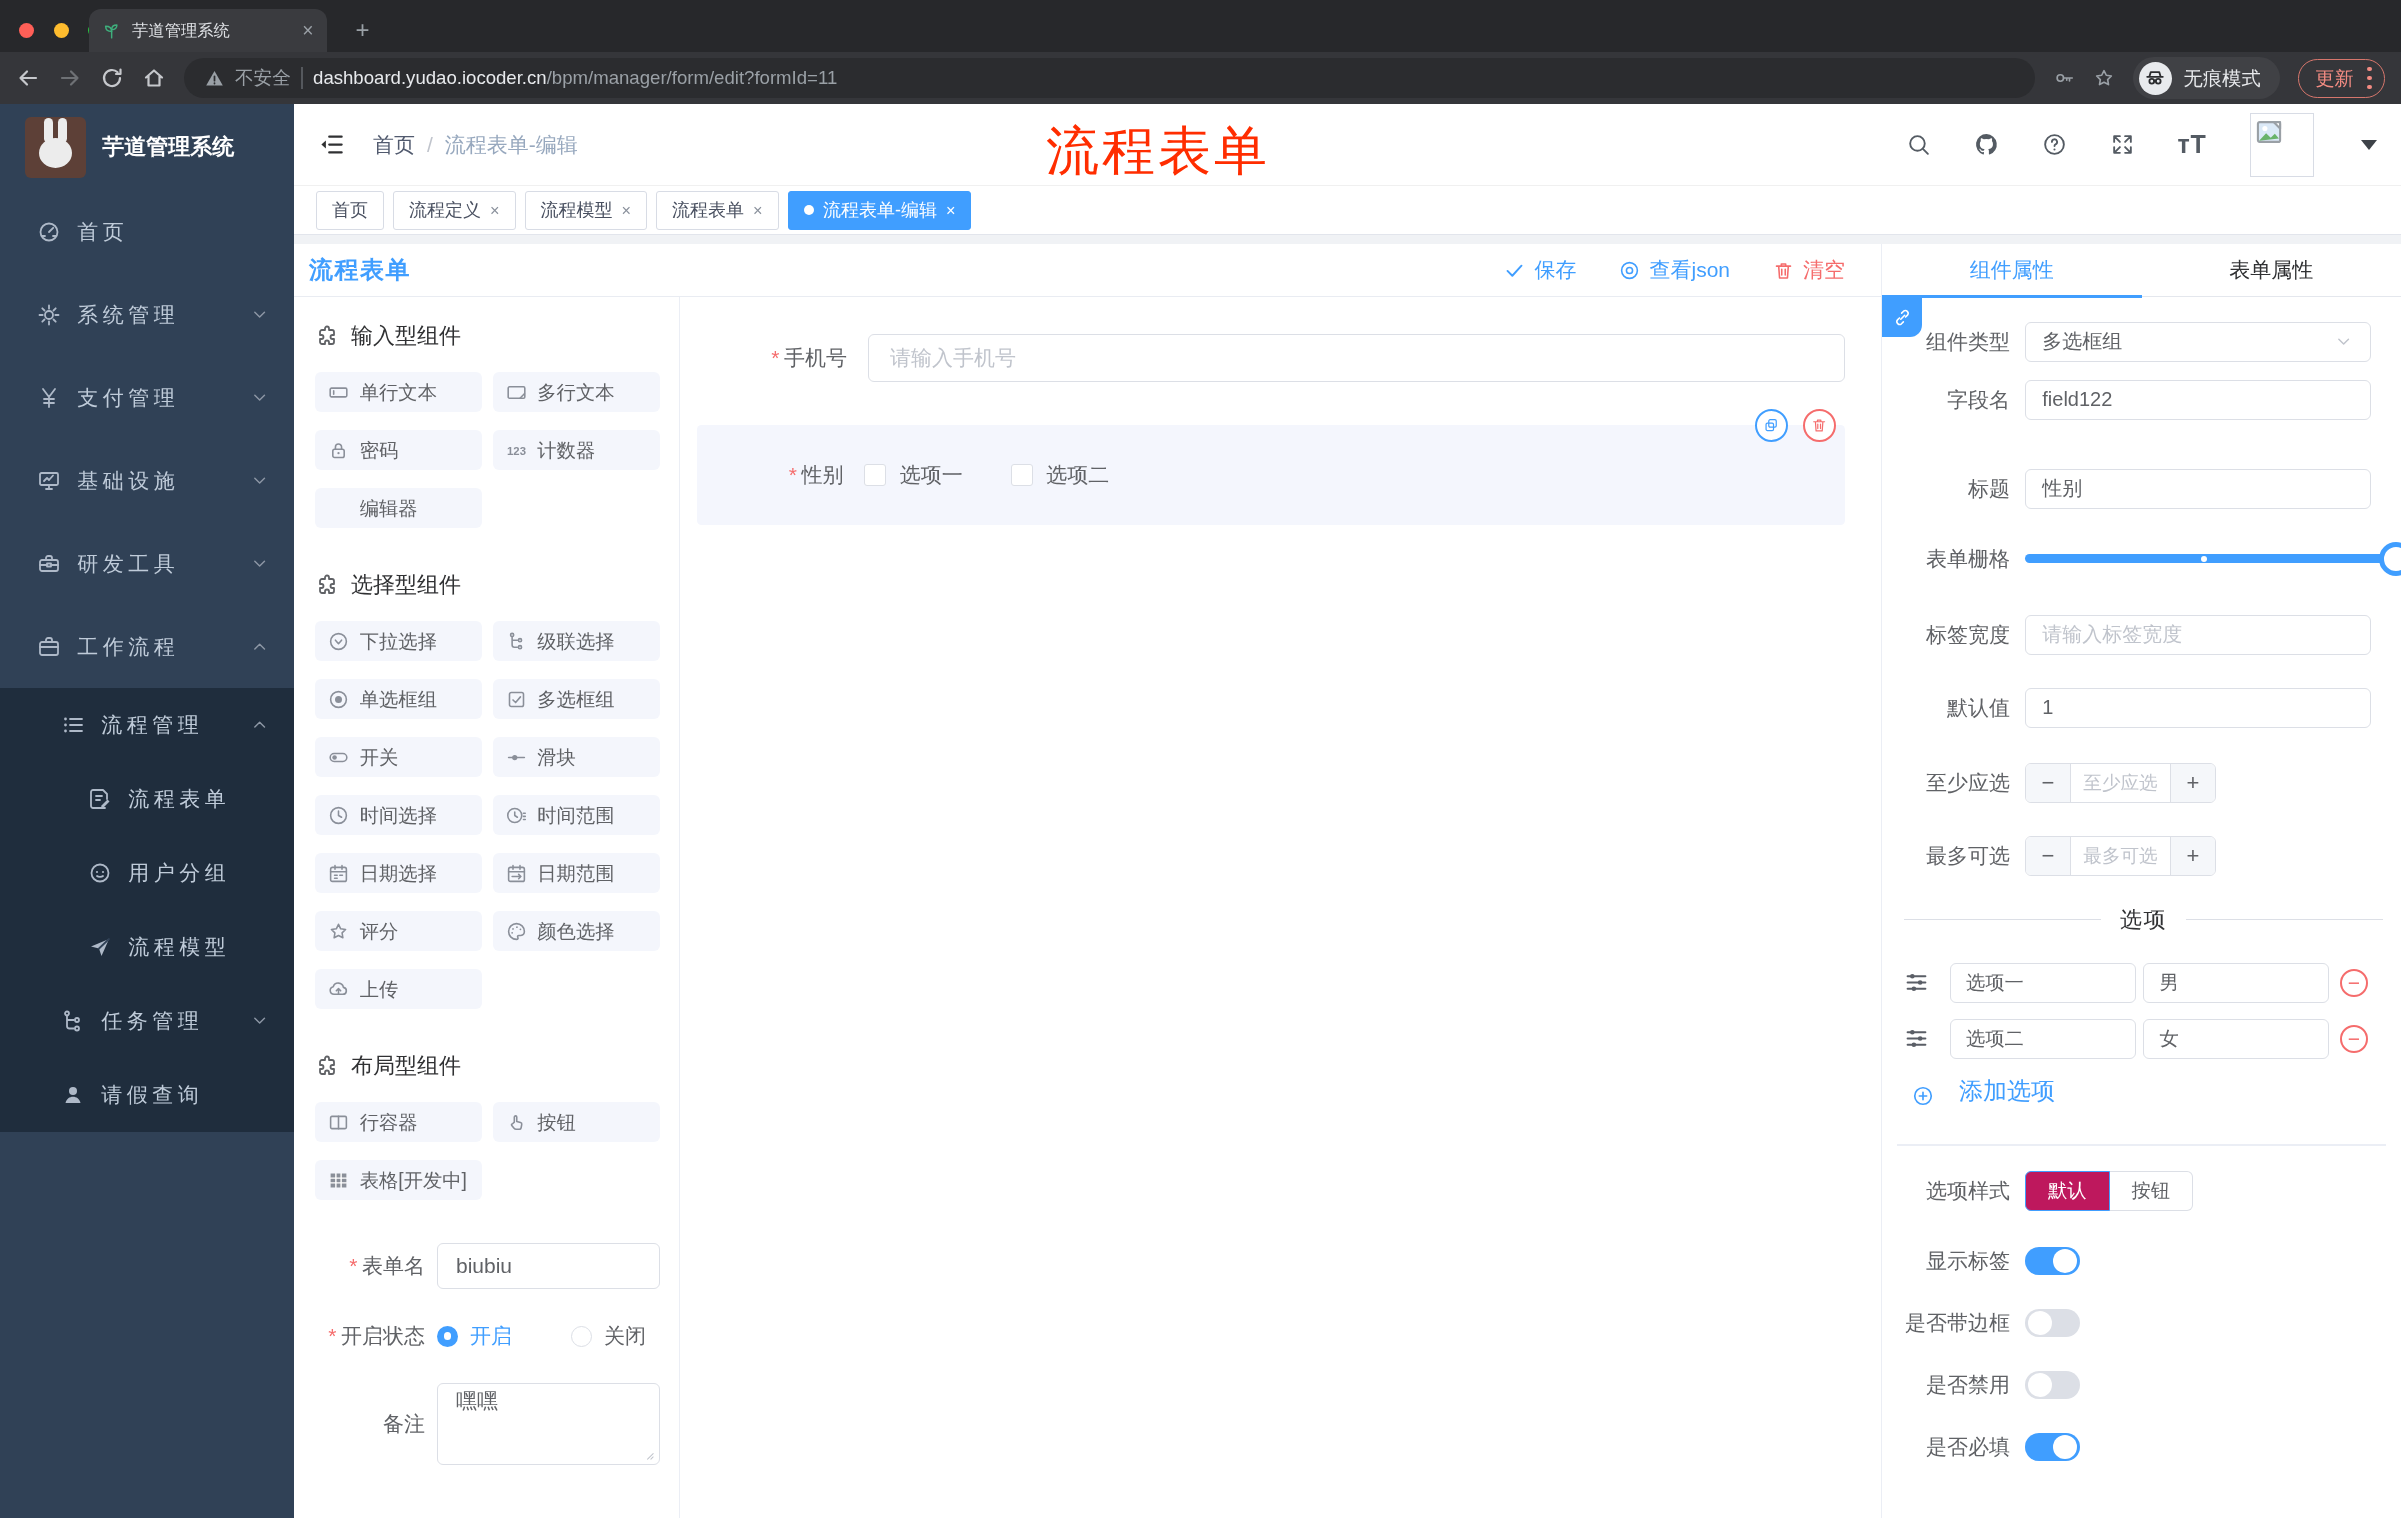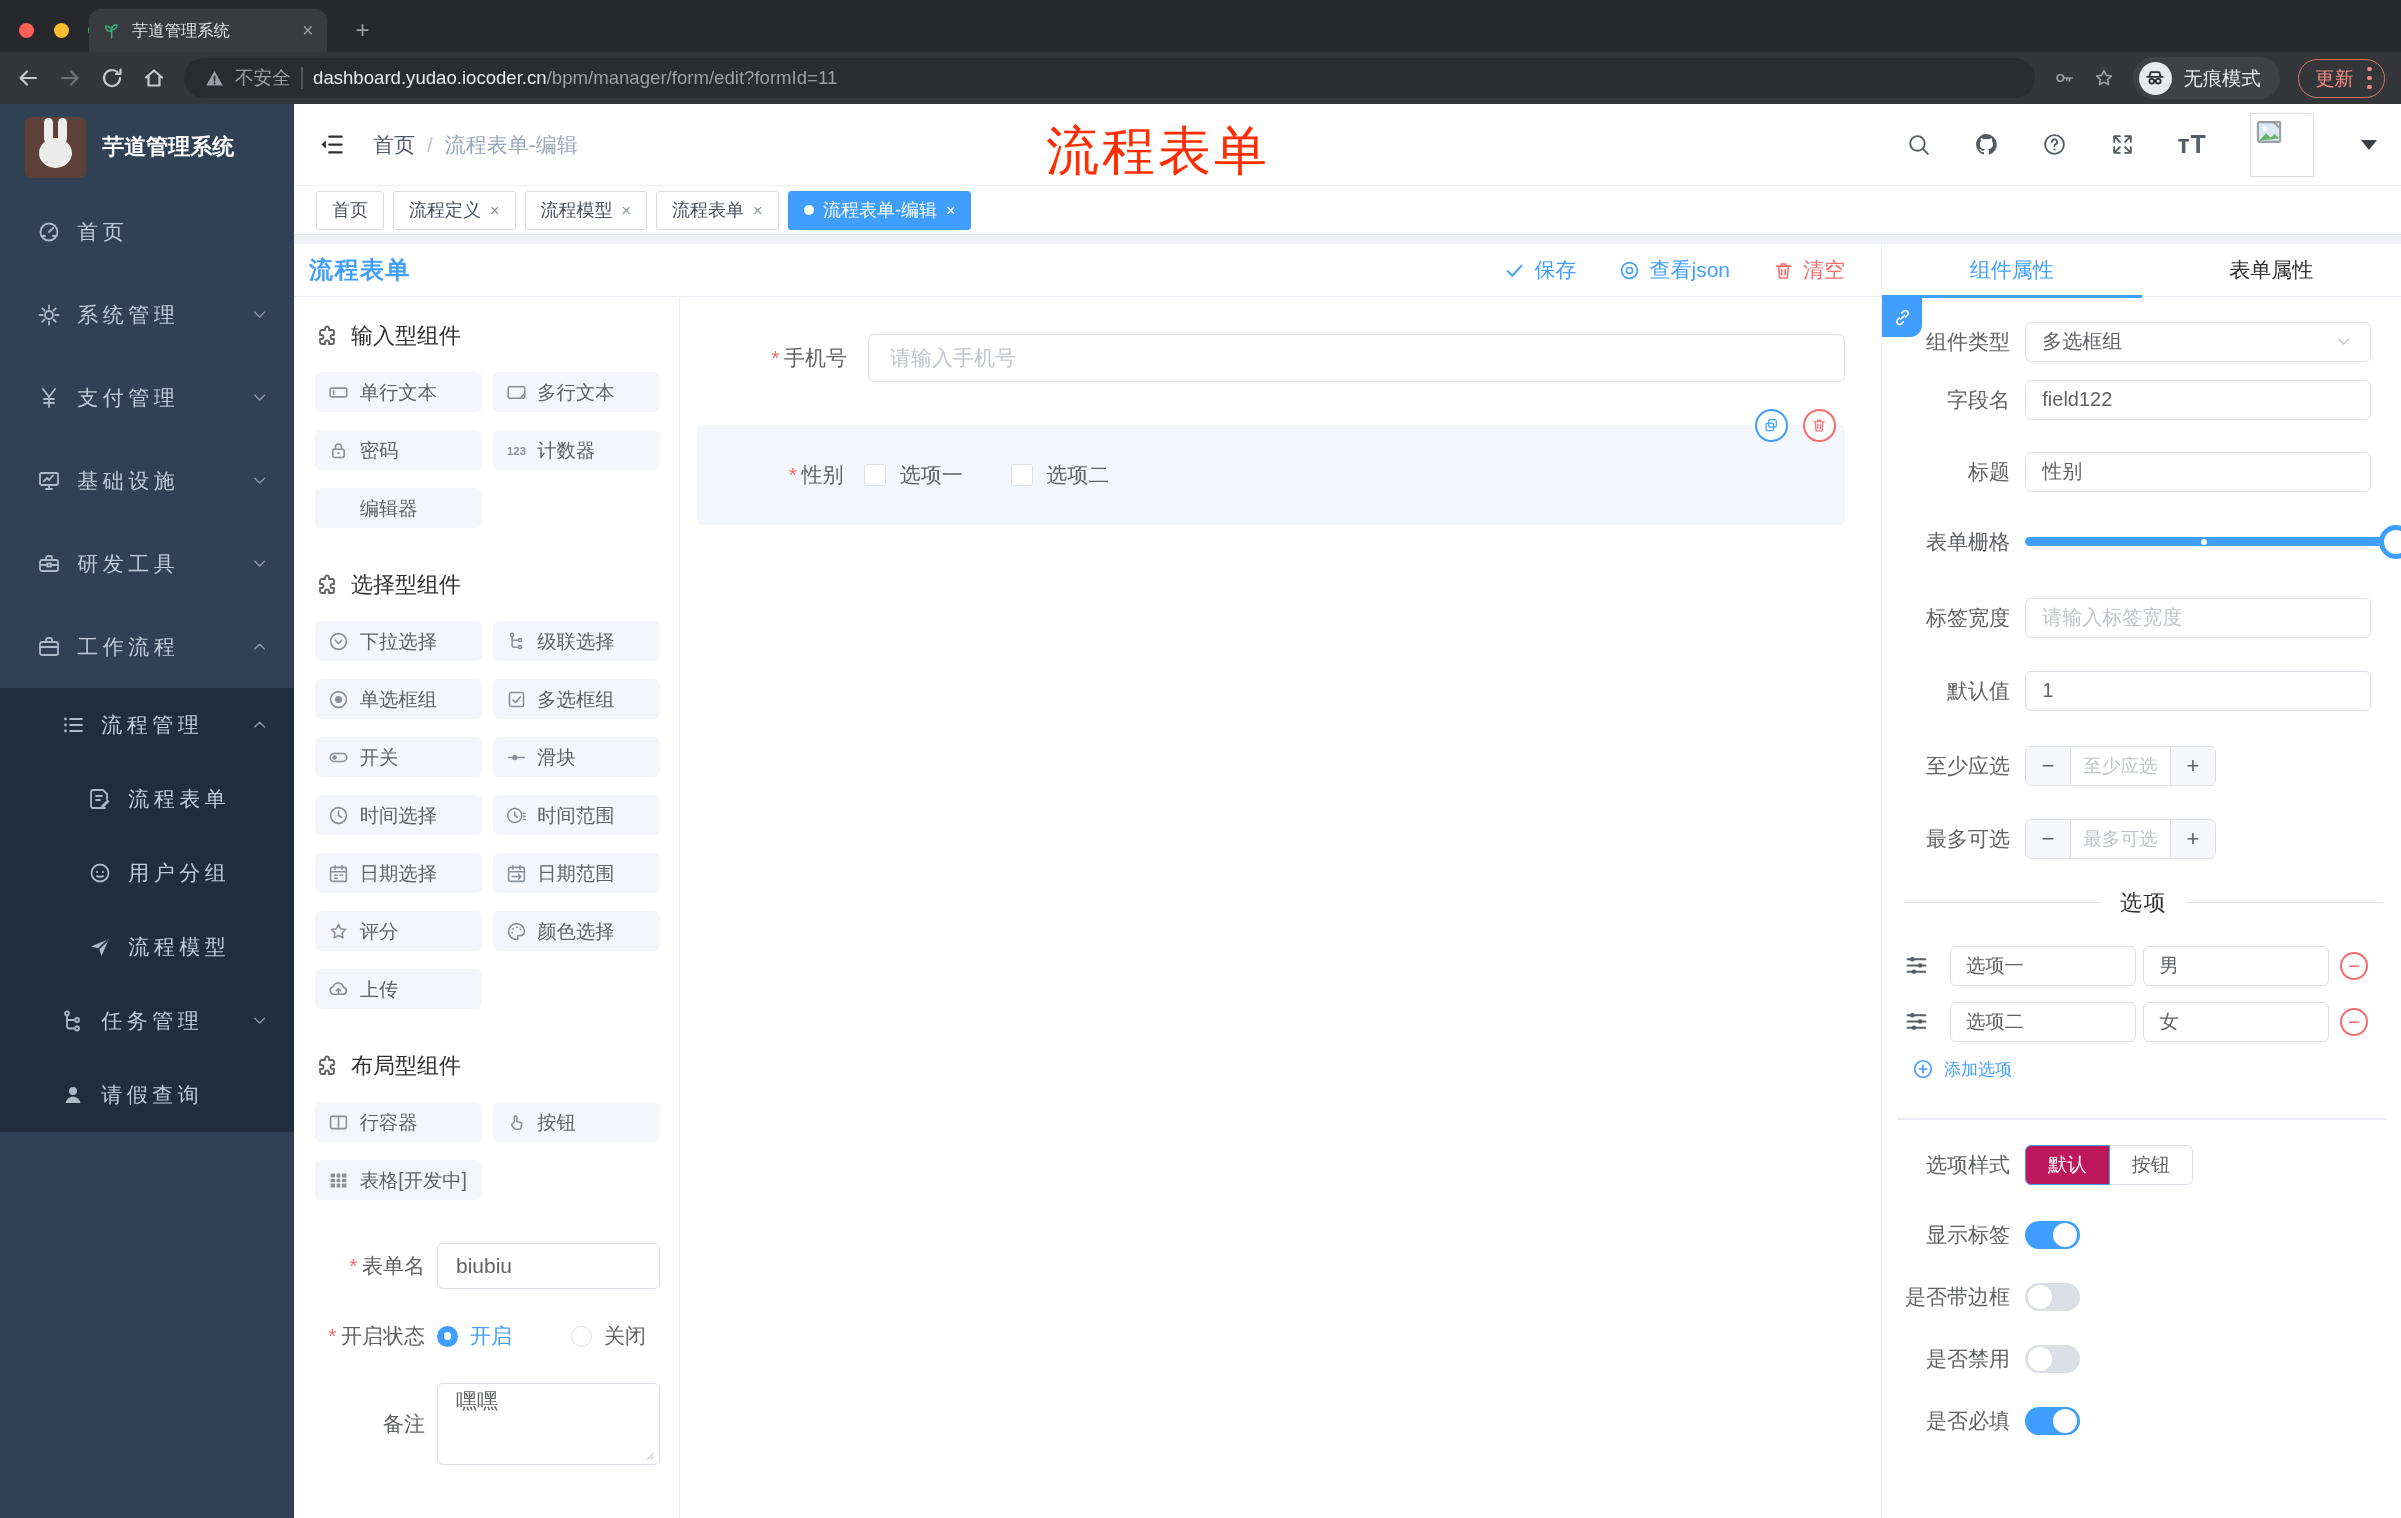--- a/index.html
+++ b/index.html
@@ -158,21 +158,21 @@
   .step-ph{flex:1;display:flex;align-items:center;justify-content:center;font-size:18.6px;color:#c0c4cc;white-space:nowrap}
   .pdivider{display:flex;align-items:center;gap:19.3px;margin:0 18px 0 22px}
   .pdivider .ln{flex:1;height:1.5px;background:#dcdfe6}
   .pdivider .dtxt{font-size:22px;color:#303133;font-weight:500;letter-spacing:1.5px}
   .opt-row{display:flex;align-items:center;padding-left:22px;margin-bottom:16.3px}
   .opt-handle{width:25px;height:25px;color:#5a5e66;flex-shrink:0;cursor:grab}
   .opt-input{height:40px;border:1.5px solid #dcdfe6;border-radius:6px;display:flex;align-items:center;padding:0 15px;font-size:19.3px;color:#606266;background:#fff}
   .opt-input.l{width:186px;margin-left:21px}
   .opt-input.v{width:186px;margin-left:7.4px}
   .minus-btn{width:28px;height:28px;margin-left:10.4px;border-radius:50%;border:2.2px solid #f56c6c;color:#f56c6c;display:flex;align-items:center;justify-content:center;font-size:21px;line-height:1;cursor:pointer;flex-shrink:0}
-  .add-opt{display:flex;align-items:flex-start;gap:10px;padding-left:30px;color:#409eff;font-size:17px;cursor:pointer}
+  .add-opt{display:flex;align-items:flex-end;gap:25px;padding-left:30px;color:#409eff;font-size:24px;cursor:pointer}
   .add-opt .ic{width:22px;height:22px}
   .hr2{height:1.5px;background:#ebeef5;margin:0 15px}
   .btn-group{display:flex}
   .gbtn{height:40px;padding:0 22px;display:flex;align-items:center;justify-content:center;font-size:19.3px;border:1.5px solid #dcdfe6;color:#606266;background:#fff;white-space:nowrap;cursor:pointer}
   .gbtn.first{border-radius:6px 0 0 6px}
   .gbtn.last{border-radius:0 6px 6px 0;border-left:none}
   .gbtn.active{background:#be185d;border-color:#409eff;color:#fff}
   .switch{width:55px;height:28px;border-radius:14px;background:#dcdfe6;position:relative;cursor:pointer;flex-shrink:0}
   .switch::after{content:"";position:absolute;top:2.2px;left:3px;width:24px;height:24px;border-radius:50%;background:#fff}
   .switch.on{background:#409eff}
@@ -1004,21 +1004,21 @@
             <div class="prow" style="margin-bottom:18px">
               <span class="plabel">组件类型</span>
               <span class="pctl sel">
                 <span>多选框组</span>
                 <svg class="ic chev" viewBox="0 0 26 26" width="19.3" height="19.3">
                     <use href="#i-chevron-down"></use>
                   </svg>
               </span>
             </div>
 
-            <div class="prow" style="margin-bottom:32px">
+            <div class="prow" style="margin-bottom:49px">
               <span class="plabel">字段名</span>
               <span class="pctl pin">field122</span>
             </div>
 
             <div class="prow" style="margin-bottom:30px">
               <span class="plabel">标题</span>
               <span class="pctl pin">性别</span>
             </div>
 
             <div class="prow" style="margin-bottom:36px;height:40px">

